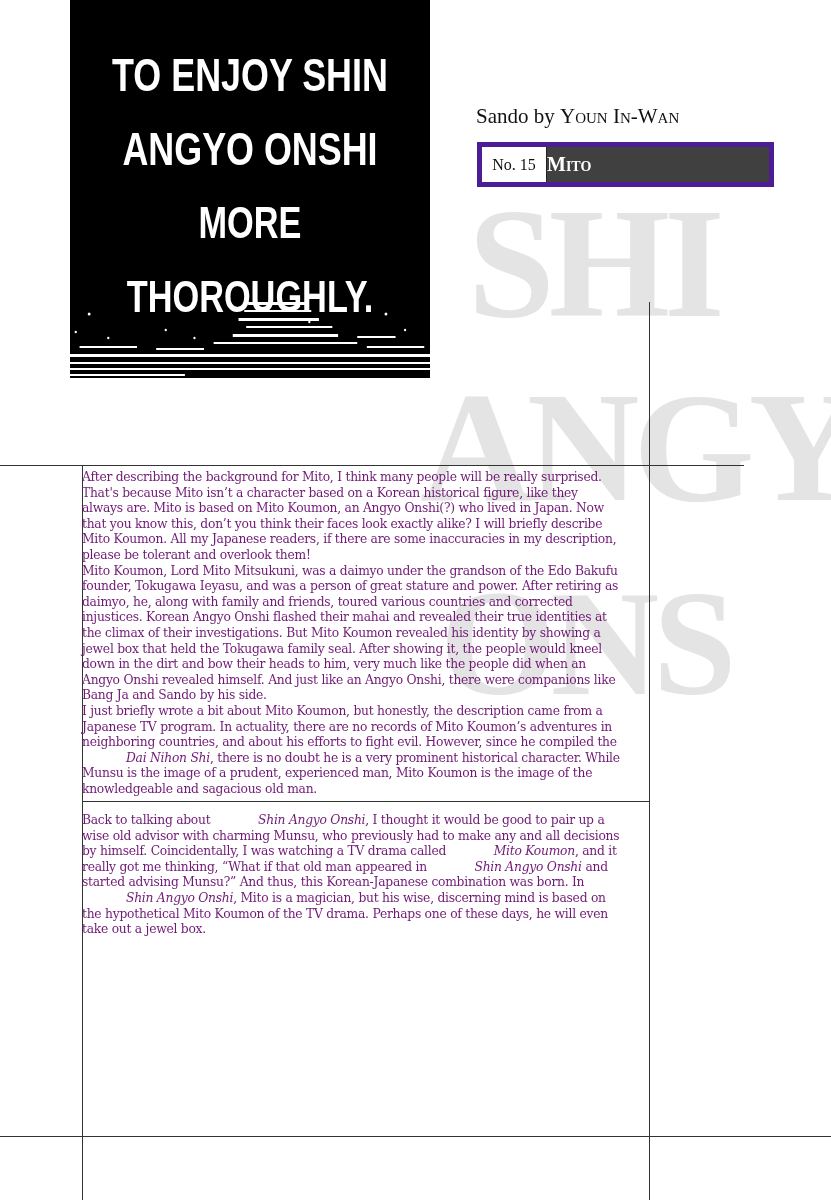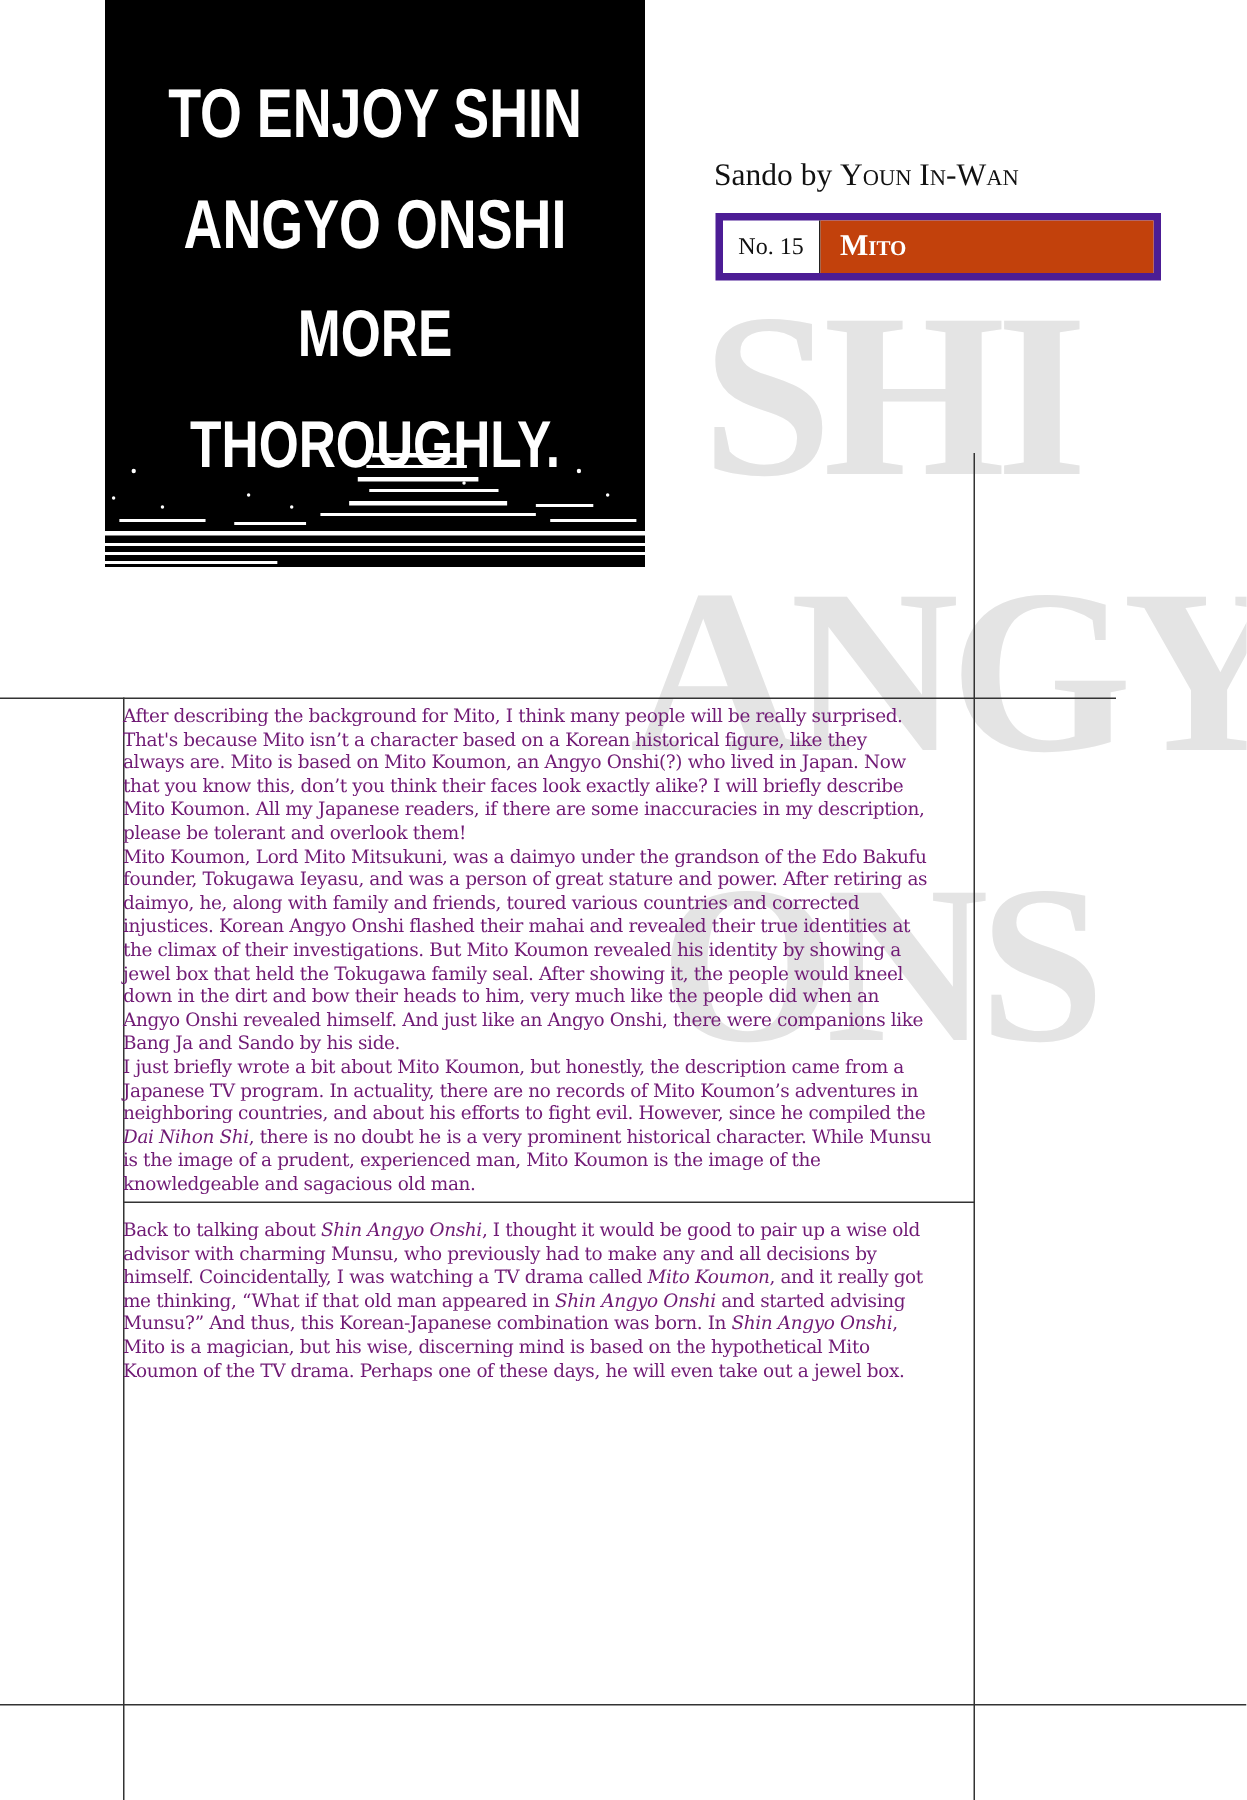--- a/index.html
+++ b/index.html
@@ -37,34 +37,34 @@
     .byline .sc { font-variant: small-caps; font-weight: normal; }
     .series-box {
       position: absolute; left: 477px; top: 142px; width: 287px; height: 35px;
       border: 5px solid #4c1d95; display: flex; z-index: 2; background: #fff;
     }
     .series-no {
       width: 64px; display: flex; align-items: center; justify-content: center;
       font-family: "Liberation Serif", serif; font-size: 16px; border-right: 1px solid #222;
     }
     .series-name {
-      flex: 1; background: #c2410c; color: #fff; display: flex; align-items: center;
-      padding-left: 13px; font-family: "Liberation Serif", serif; font-size: 20px;
+      flex: 1; background: #404040; color: #fff; display: flex; align-items: center;
+      font-family: "Liberation Serif", serif; font-size: 20px;
       font-variant: small-caps; font-weight: bold;
     }
     .line { position: absolute; background: #333; z-index: 1; }
     .text-box {
       position: absolute; left: 82px; width: 540px; z-index: 2;
       font-family: "DejaVu Serif", serif; font-size: 12.3px; line-height: 15.6px;
       color: #701a75; letter-spacing: -0.25px;
     }
     .text-box p { margin: 0; }
     .tb1 { top: 470px; }
     .tb2 { top: 813px; }
-    em { font-style: italic; }
+    em { font-style: italic; padding-left: 44px; }
   </style>
 </head>
 <body>
 
 <div class="watermark wm1">SHI</div>
 <div class="watermark wm2">ANGY</div>
 <div class="watermark wm3">ONS</div>
 
 <div class="title-block">
   <div class="title-text">

